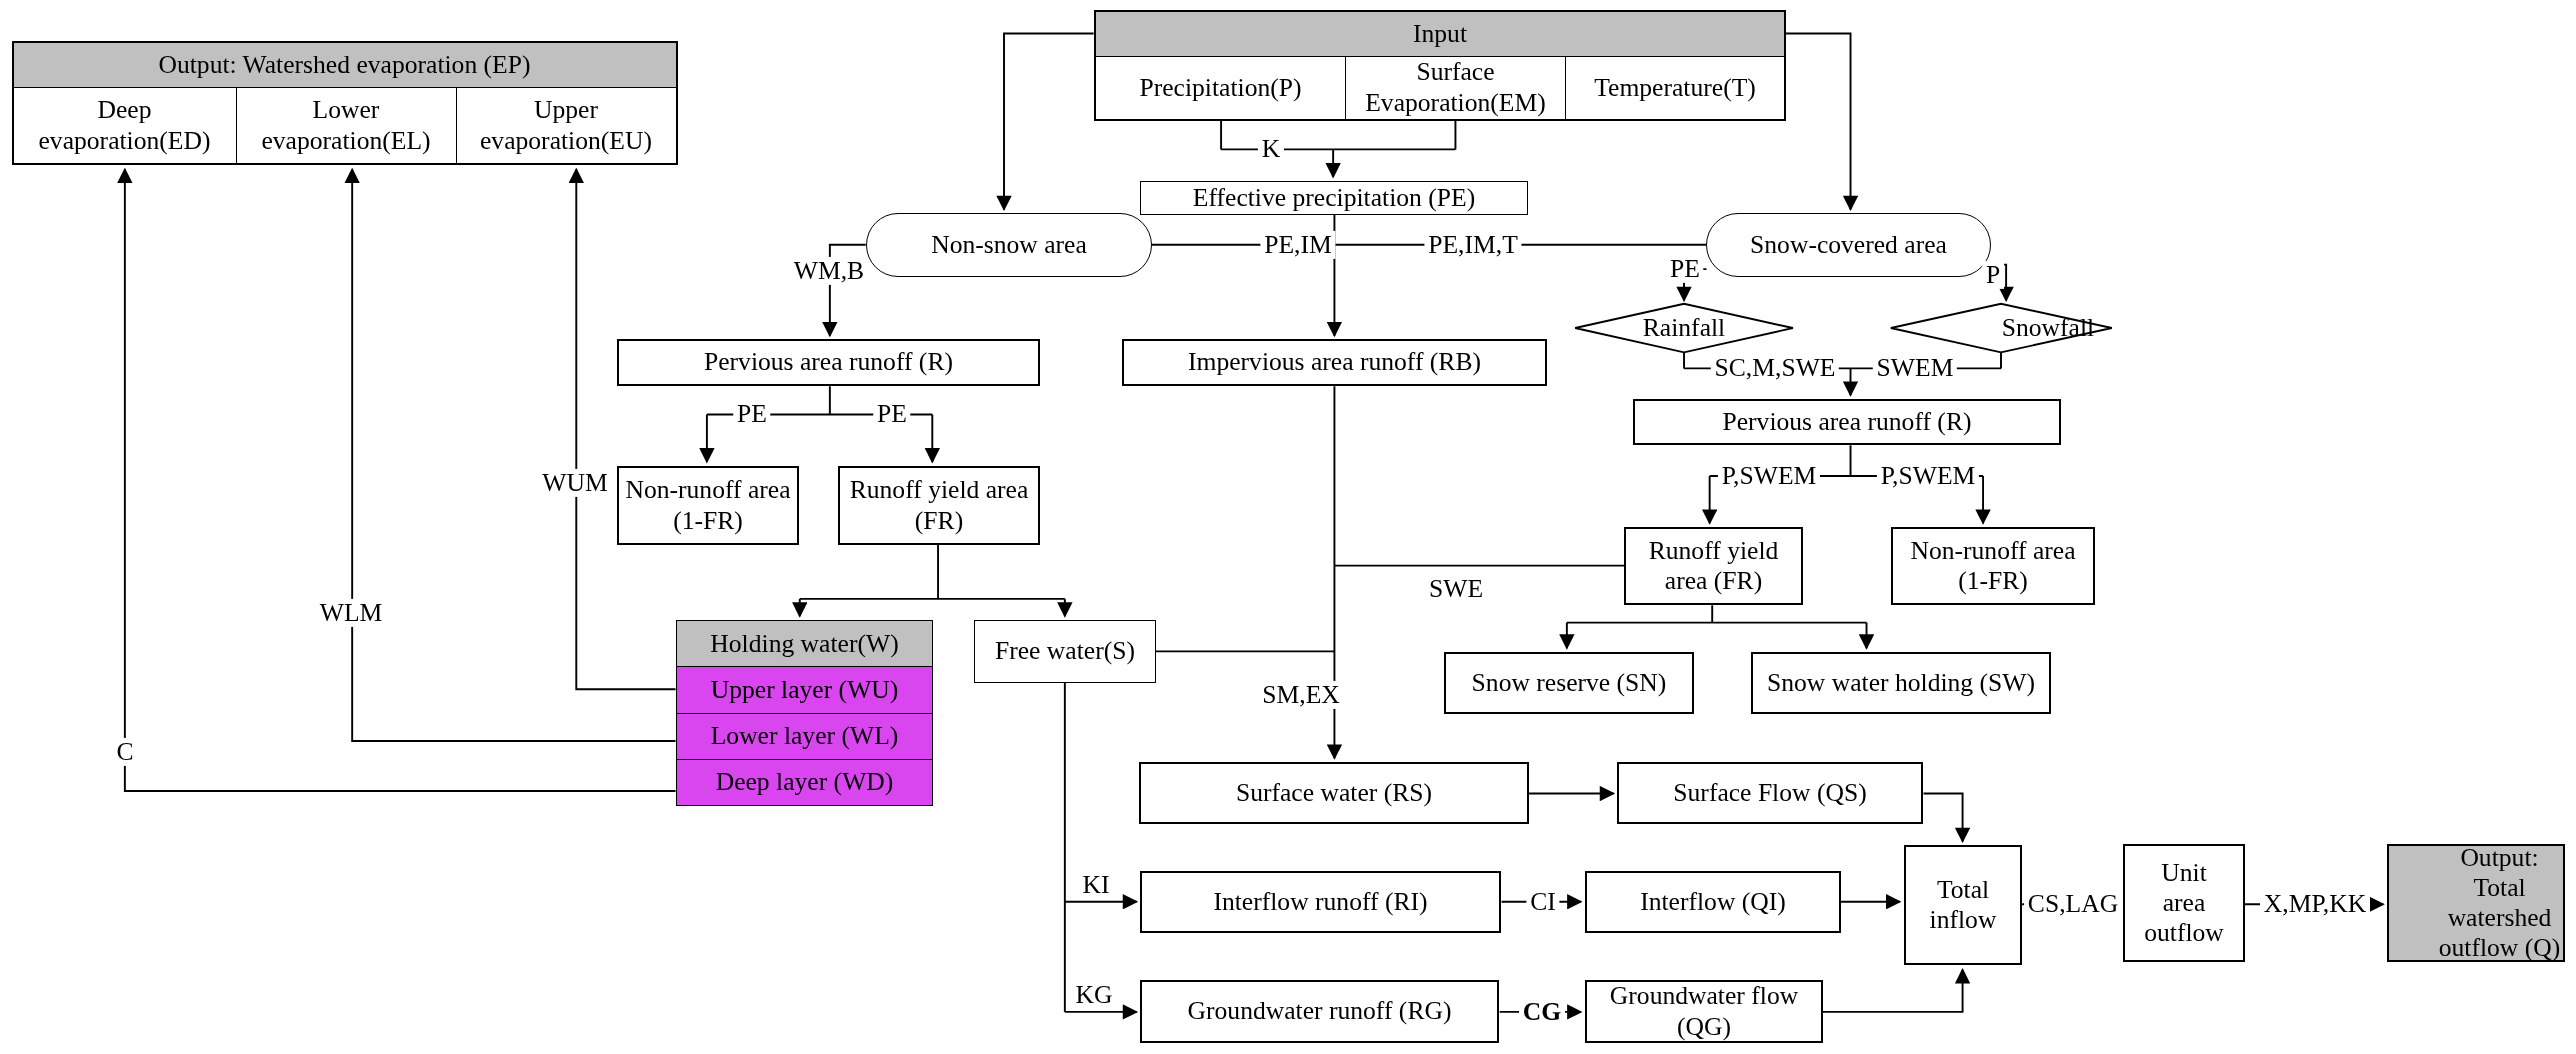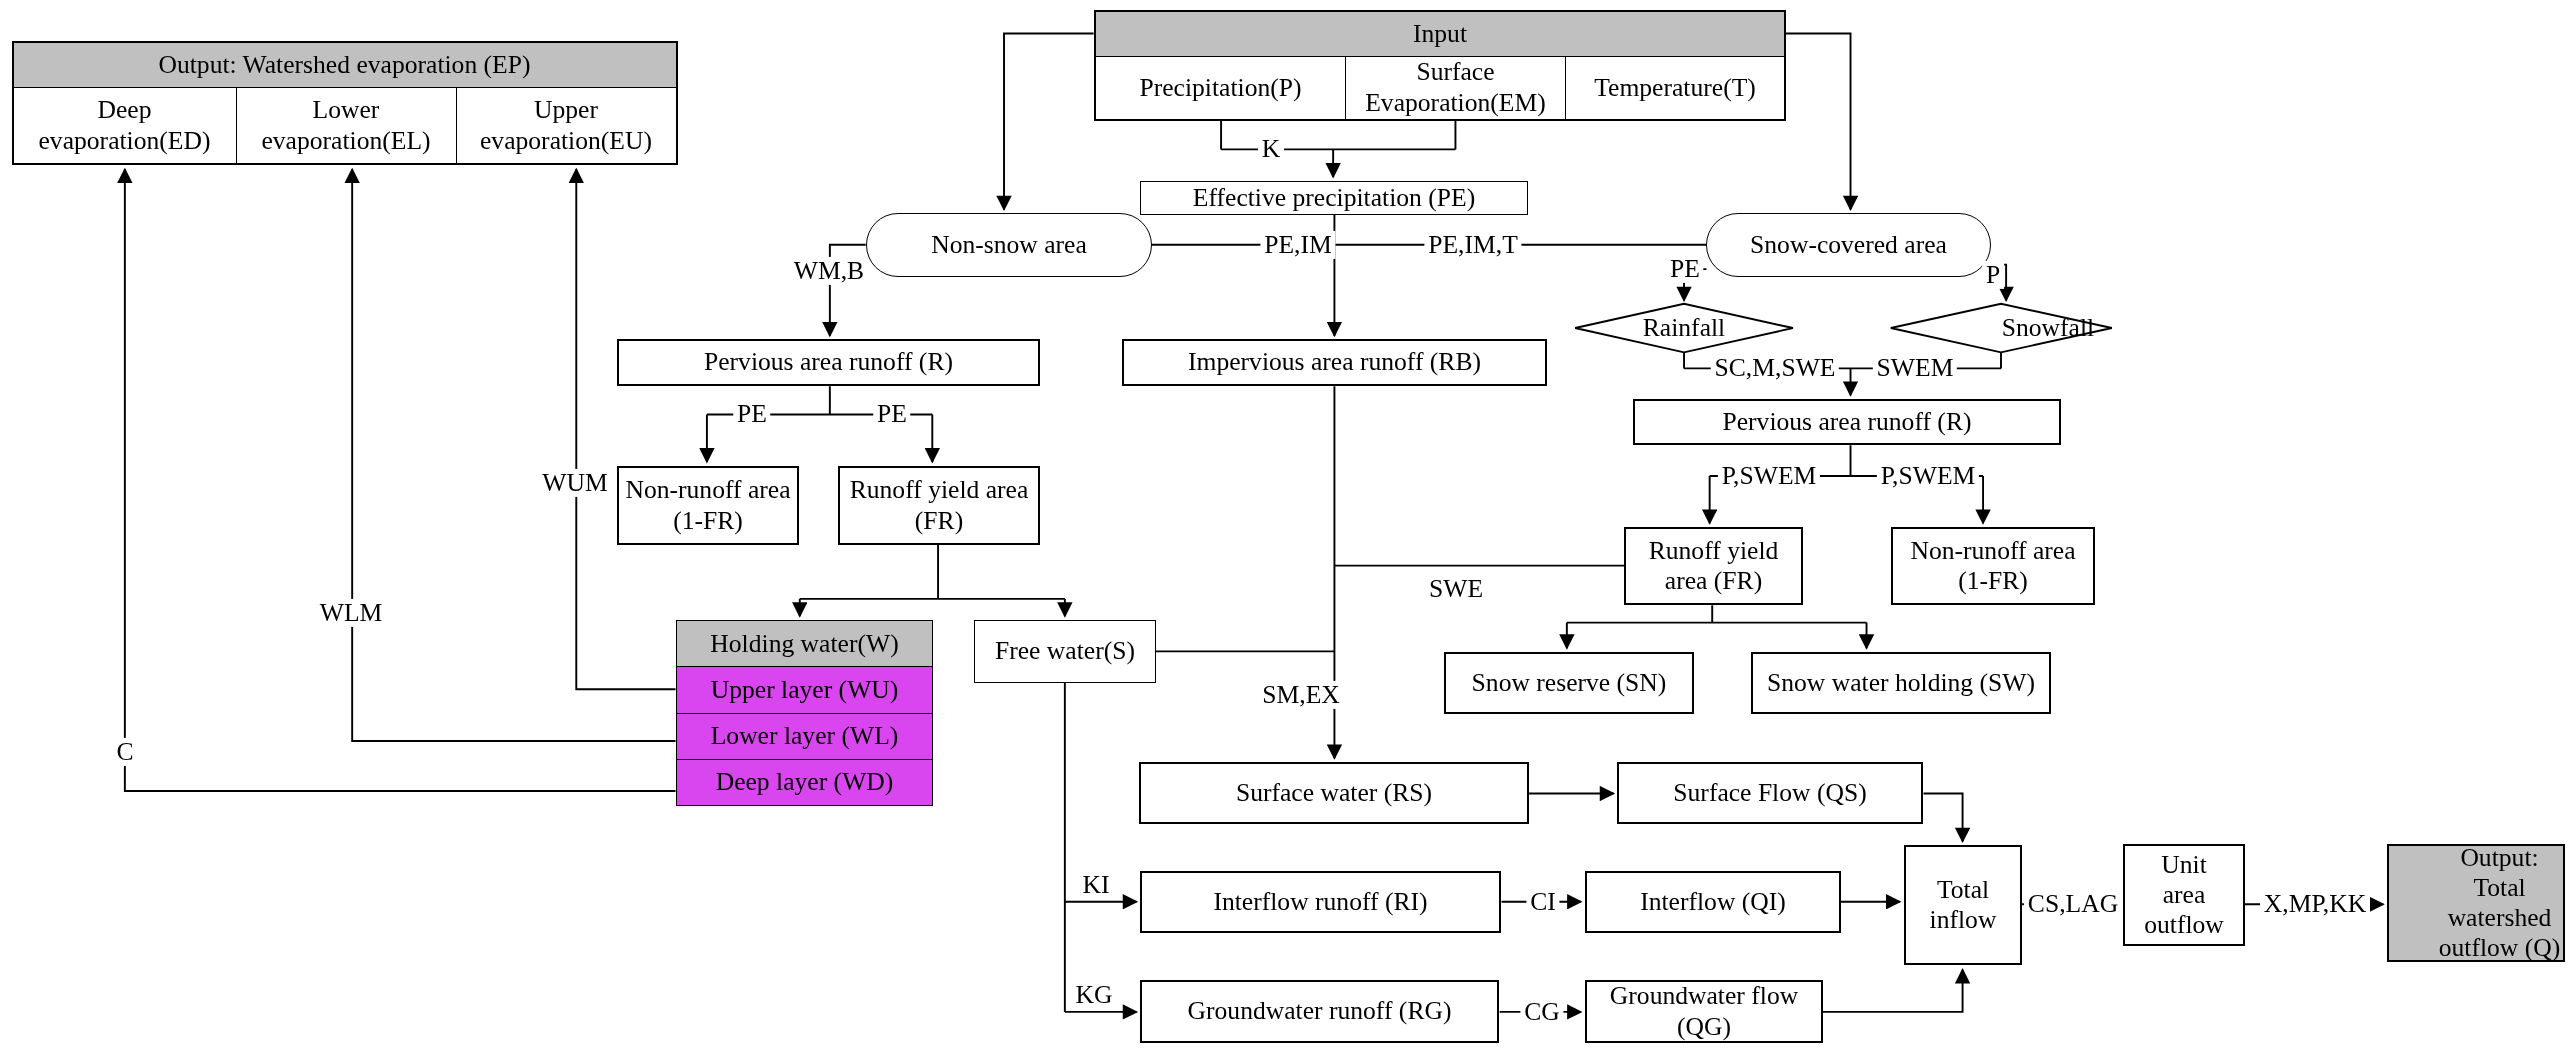--- a/index.html
+++ b/index.html
@@ -164,21 +164,21 @@
 
   <div class="node thin" style="left:974px; top:620px; width:182px; height:63px;">Free water(S)</div>
 
   <div class="node" style="left:1139px; top:762px; width:390px; height:62px;">Surface water (RS)</div>
   <div class="node" style="left:1617px; top:762px; width:306px; height:62px;">Surface Flow (QS)</div>
   <div class="node" style="left:1140px; top:871px; width:361px; height:62px;">Interflow runoff (RI)</div>
   <div class="node" style="left:1585px; top:871px; width:256px; height:62px;">Interflow (QI)</div>
   <div class="node" style="left:1140px; top:980px; width:359px; height:63px;">Groundwater runoff (RG)</div>
   <div class="node" style="left:1585px; top:980px; width:238px; height:63px;">Groundwater flow (QG)</div>
   <div class="node" style="left:1904px; top:845px; width:118px; height:120px;">Total inflow</div>
-  <div class="node" style="left:2123px; top:844px; width:122px; height:102px; padding:12px 18px;">Unit area outflow</div>
+  <div class="node" style="left:2123px; top:844px; width:122px; height:118px; padding:12px 18px;">Unit area outflow</div>
   <div class="node gray" style="left:2387px; top:844px; width:178px; height:118px;padding-left:47px;">Output: Total watershed outflow (Q)</div>
 
   <div class="elabel" style="left:1271px; top:149px;">K</div>
   <div class="elabel" style="left:829px; top:271px;">WM,B</div>
   <div class="elabel" style="left:1298px; top:245px;">PE,IM</div>
   <div class="elabel" style="left:1473px; top:245px;">PE,IM,T</div>
   <div class="elabel" style="left:1685px; top:269px;">PE</div>
   <div class="elabel" style="left:1993px; top:275px;">P</div>
   <div class="elabel" style="left:1775px; top:368px;">SC,M,SWE</div>
   <div class="elabel" style="left:1915px; top:368px;">SWEM</div>
@@ -187,18 +187,18 @@
   <div class="elabel" style="left:1456px; top:565px;margin-top:24px;">SWE</div>
   <div class="elabel" style="left:752px; top:414px;">PE</div>
   <div class="elabel" style="left:892px; top:414px;">PE</div>
   <div class="elabel" style="left:575px; top:483px;">WUM</div>
   <div class="elabel" style="left:351px; top:613px;">WLM</div>
   <div class="elabel" style="left:125px; top:752px;">C</div>
   <div class="elabel" style="left:1301px; top:651px;margin-top:44px;">SM,EX</div>
   <div class="elabel nobg" style="left:1096px; top:885px;">KI</div>
   <div class="elabel nobg" style="left:1094px; top:995px;">KG</div>
   <div class="elabel" style="left:1543px; top:902px;">CI</div>
-  <div class="elabel" style="left:1542px; top:1012px;">CG</div>
+  <div class="elabel" style="left:1542px; top:1012px;font-weight:bold;">CG</div>
   <div class="elabel" style="left:2073px; top:904px;">CS,LAG</div>
   <div class="elabel" style="left:2315px; top:904px;">X,MP,KK</div>
 
 </div>
 
 
 </body></html>

